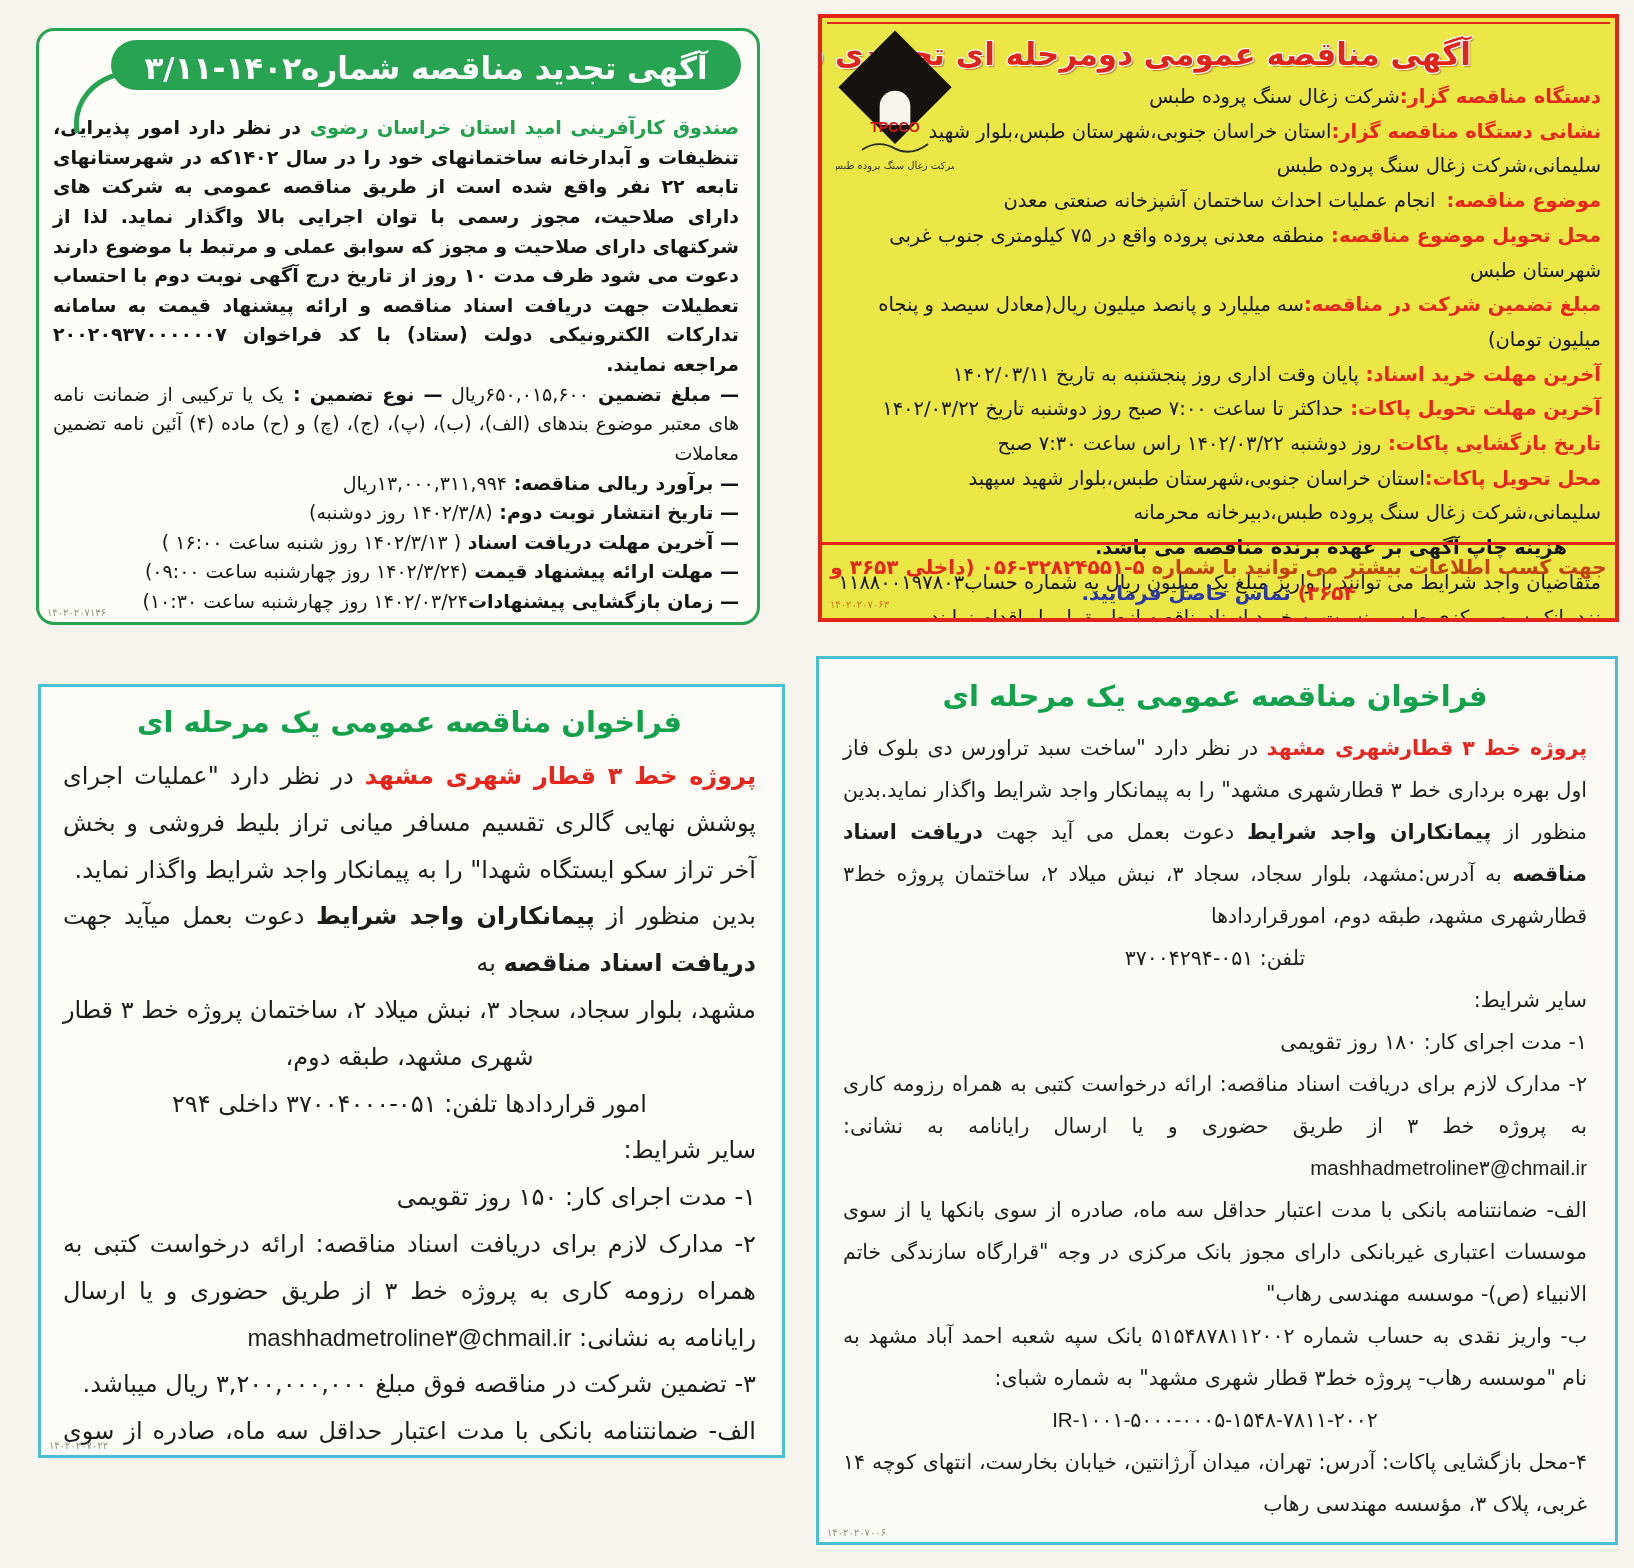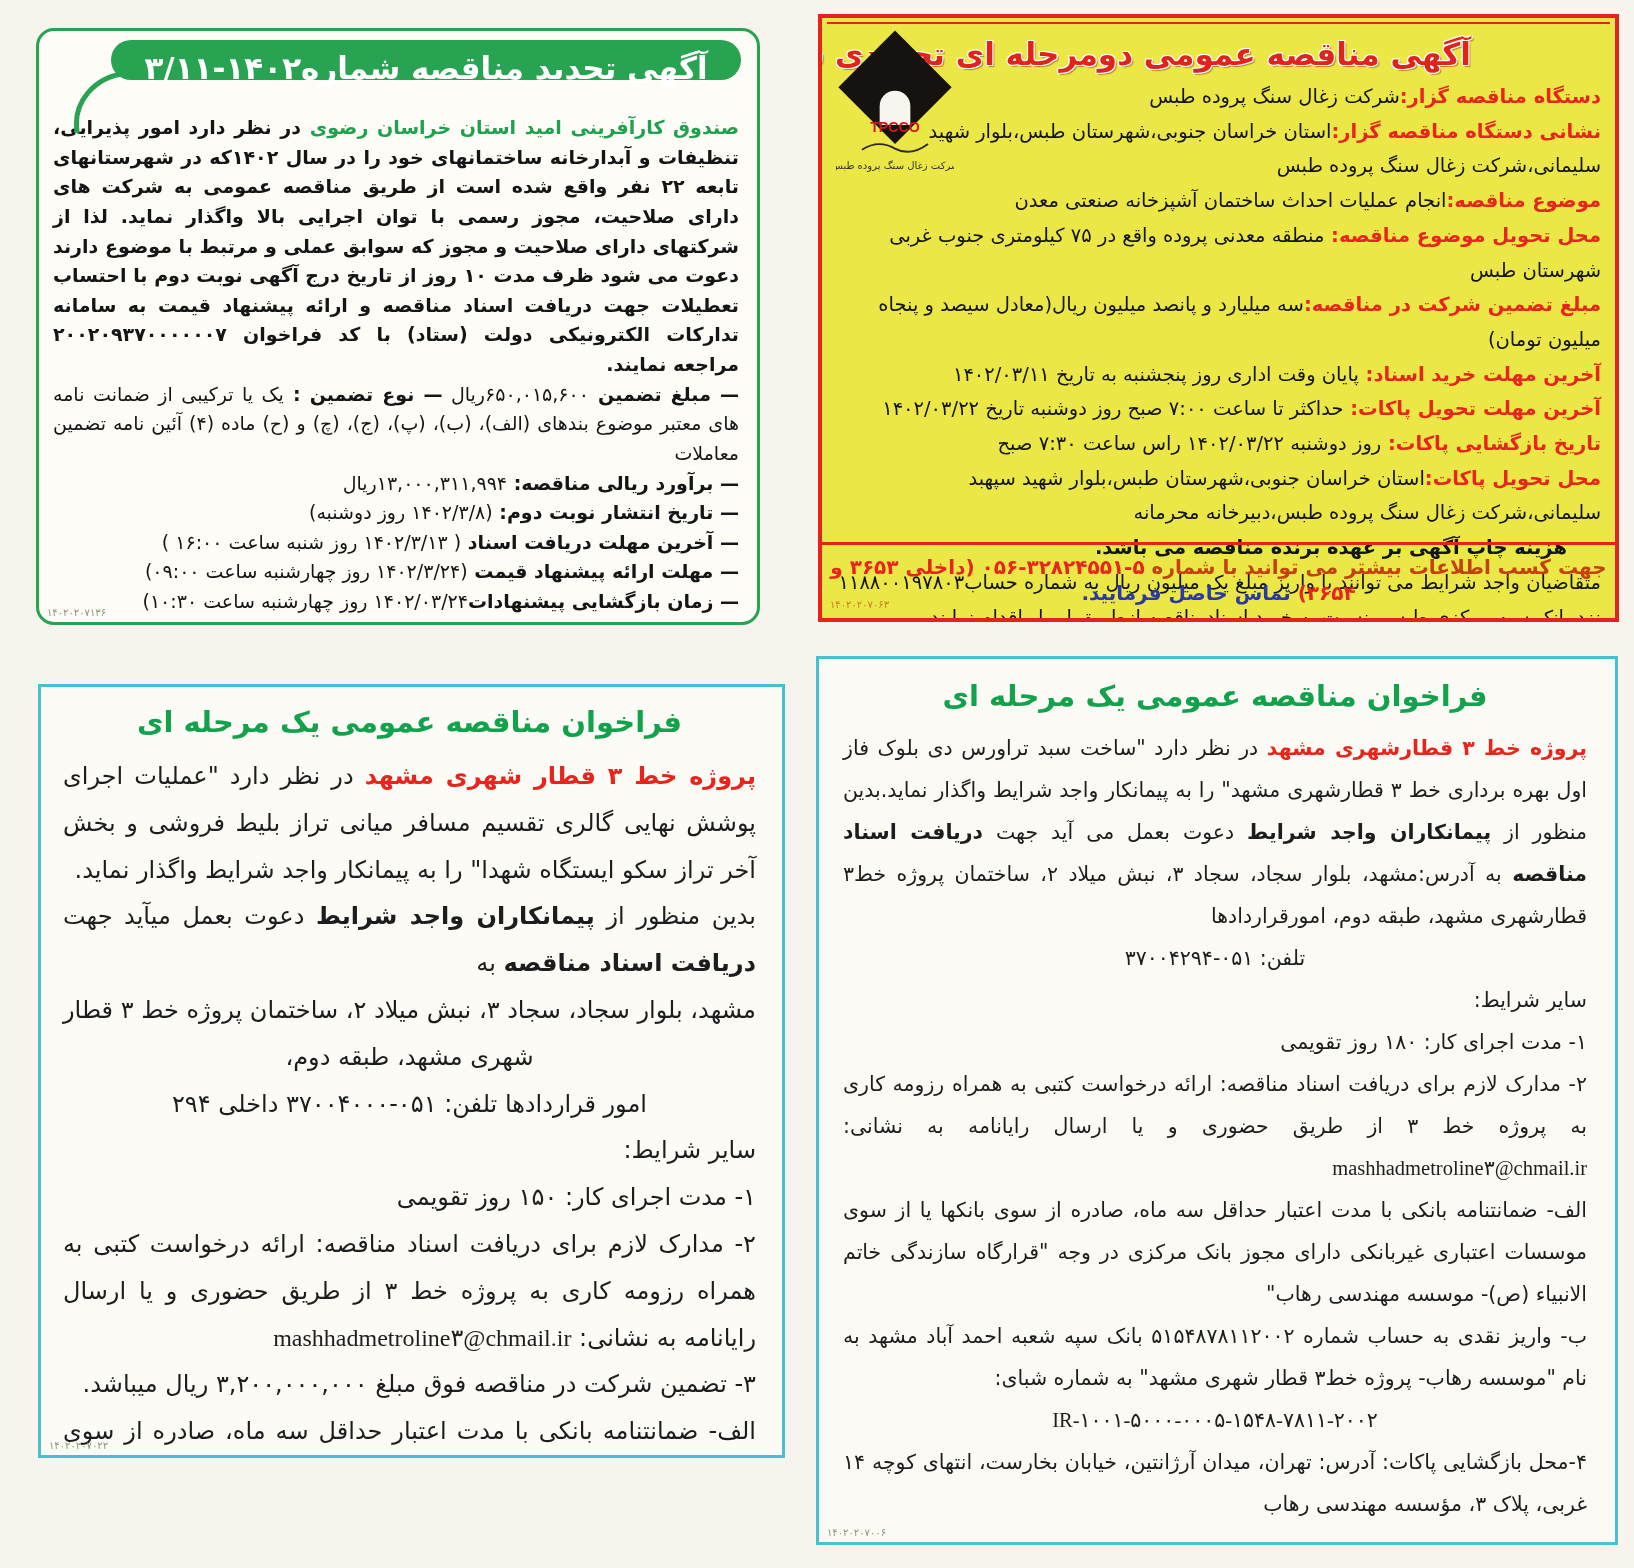--- a/index.html
+++ b/index.html
@@ -13,21 +13,21 @@
   .ad{position:absolute;box-sizing:border-box;overflow:hidden;}
 
   
   #ad1{
     left:36px;top:28px;width:724px;height:597px;
     border:3px solid #28a352;border-radius:18px;
     background:#fdfcf7;
     padding:82px 18px 6px 14px;
   }
   #ad1 .pill{
-    position:absolute;top:9px;right:16px;width:630px;height:40px;
+    position:absolute;top:9px;right:16px;width:630px;height:50px;
     background:#28a352;border-radius:30px;
     color:#ffffff;font-weight:bold;font-size:31px;line-height:56px;
     text-align:center;
   }
   #ad1 .curl{position:absolute;top:38px;left:28px;}
   #ad1 .ln{font-size:19px;line-height:1.56;color:#151515;text-align:justify;}
   #ad1 .ln span{font-weight:500;}
   #ad1 .ln span.b{font-weight:bold;}
 
   
@@ -75,21 +75,21 @@
     text-align:center;font-size:29px;font-weight:bold;color:#13a24c;
     margin:4px 0 14px 0;
   }
   #ad3 .ln{font-size:24px;line-height:1.95;color:#1d1d1d;text-align:justify;}
   #ad4 .ln{font-size:20.5px;line-height:2.05;color:#1d1d1d;text-align:justify;}
   #ad3 .ln span.b,#ad4 .ln span.b{font-weight:bold;}
 
   
   .ln.c{text-align:center !important;}
   .ln.r{text-align:right !important;}
-  .lat{font-family:Liberation Serif, serif;margin-top:48px;}
+  .lat{font-family:Liberation Sans, sans-serif;margin-top:48px;}
   .scode{
     position:absolute;bottom:4px;left:8px;
     font-size:10px;color:#86977f;letter-spacing:1px;
   }
   #ad2 .scode{color:#cf7a1e;bottom:8px;}
 </style>
 </head>
 <body>
 
 <section class="ad" id="ad1">
@@ -120,21 +120,21 @@
       <path d="M37,66 a13,13 0 0 1 26,0 v16 h-26 z" fill="#f7f5ee"></path>
       <text x="50" y="88" font-size="12" fill="#d01818" font-weight="bold" text-anchor="middle" font-family="Liberation Sans, sans-serif">TPCCO</text>
       <path d="M22,103 q14,-9 28,-1 q13,7 28,-4" stroke="#2a2a2a" fill="none" stroke-width="1.6"></path>
       <text x="50" y="119" font-size="8.5" fill="#333" text-anchor="middle" font-family="DejaVu Sans, sans-serif">شرکت زغال سنگ پروده طبس</text>
     </svg>
   </div>
   <div class="title">آگهی مناقصه عمومی دومرحله ای  تجدیدی شماره ۱۴۰۲/۰۲</div>
   <div class="body">
       <div class="ln "><span class="b" style="color: rgb(232, 37, 28);">دستگاه مناقصه گزار:</span><span>شرکت زغال سنگ پروده طبس</span></div>
       <div class="ln "><span class="b" style="color: rgb(232, 37, 28);">نشانی دستگاه مناقصه گزار:</span><span>استان خراسان جنوبی،شهرستان طبس،بلوار شهید سلیمانی،شرکت زغال سنگ پروده طبس</span></div>
-      <div class="ln "><span class="b" style="color: rgb(232, 37, 28);">موضوع مناقصه:</span><span>انجام عملیات احداث ساختمان آشپزخانه صنعتی معدن</span></div>
+      <div class="ln "><span class="b" style="color: rgb(232, 37, 28); margin-left: 11px;">موضوع مناقصه:</span><span>انجام عملیات احداث ساختمان آشپزخانه صنعتی معدن</span></div>
       <div class="ln "><span class="b" style="color: rgb(232, 37, 28);">محل تحویل موضوع مناقصه: </span><span>منطقه معدنی پروده واقع در ۷۵ کیلومتری جنوب غربی شهرستان طبس</span></div>
       <div class="ln "><span class="b" style="color: rgb(232, 37, 28);">مبلغ تضمین شرکت در مناقصه:</span><span>سه میلیارد و پانصد میلیون ریال(معادل سیصد و پنجاه میلیون تومان)</span></div>
       <div class="ln "><span class="b" style="color: rgb(232, 37, 28);">آخرین مهلت خرید اسناد: </span><span>پایان وقت اداری روز پنجشنبه به تاریخ ۱۴۰۲/۰۳/۱۱</span></div>
       <div class="ln "><span class="b" style="color: rgb(232, 37, 28);">آخرین مهلت تحویل پاکات: </span><span>حداکثر تا ساعت ۷:۰۰ صبح  روز دوشنبه تاریخ ۱۴۰۲/۰۳/۲۲</span></div>
       <div class="ln "><span class="b" style="color: rgb(232, 37, 28);">تاریخ بازگشایی پاکات:  </span><span>روز دوشنبه ۱۴۰۲/۰۳/۲۲ راس ساعت ۷:۳۰ صبح</span></div>
       <div class="ln "><span class="b" style="color: rgb(232, 37, 28);">محل تحویل پاکات:</span><span>استان خراسان جنوبی،شهرستان طبس،بلوار شهید سپهبد سلیمانی،شرکت زغال سنگ پروده طبس،دبیرخانه محرمانه</span></div>
       <div class="ln ind"><span class="b">هزینه چاپ آگهی بر عهده برنده مناقصه می باشد.</span></div>
       <div class="ln "><span>متقاضیان واجد شرایط می توانند با واریز مبلغ یک میلیون ریال به شماره حساب۱۱۸۸۰۰۱۹۷۸۰۳ نزد بانک سپه مرکزی طبس، نسبت به خرید اسنادمناقصه ازطریق ایمیل اقدام نمایند .</span></div>
     </div>
   <div class="foot">

